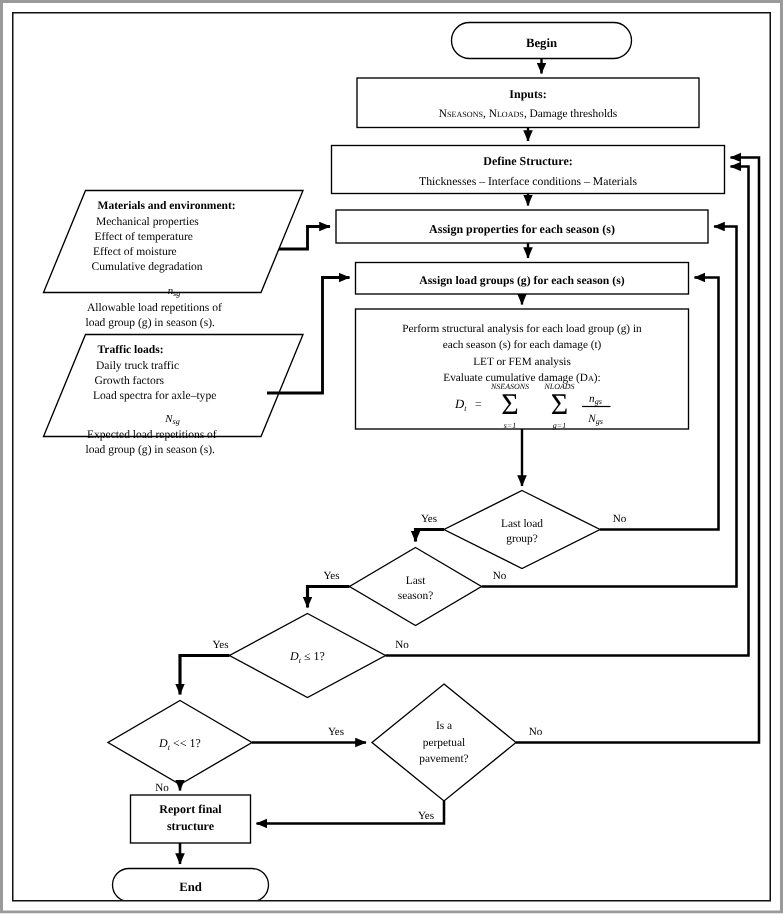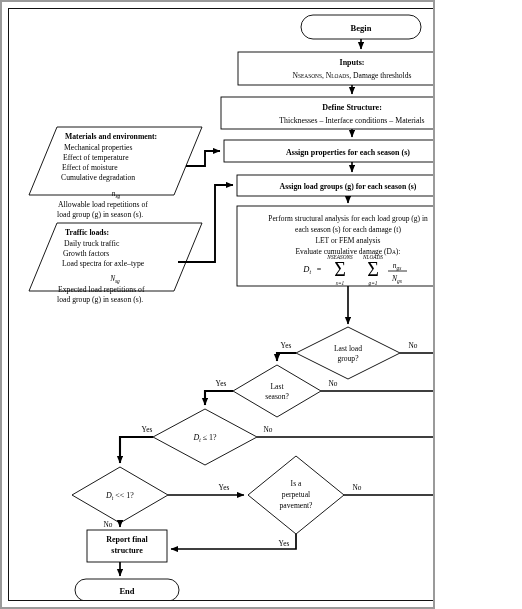--- a/index.html
+++ b/index.html
@@ -1,17 +1,17 @@
 <!DOCTYPE html>
 <html><head>
 <meta charset="utf-8">
 <style>
   html,body{margin:0;padding:0;background:#ffffff;}
   body{width:522px;height:609px;font-family:"Liberation Serif",serif;}
-  #frame{position:relative;width:435px;height:609px;box-sizing:border-box;
+  #frame{position:relative;width:522px;height:609px;box-sizing:border-box;
          border:2px solid #9a9a9a;background:#ffffff;overflow:hidden;}
   #inner{position:absolute;left:6px;top:6px;width:506px;height:593px;
          border:1px solid #111;box-sizing:border-box;background:#fff;}
   svg{display:block;}
   .nodetxt{font-family:"Liberation Serif",serif;fill:#000;}
   .b{font-weight:bold;}
   .i{font-style:italic;}
   .sm{font-size:5.4px;}
 </style>
 </head>

